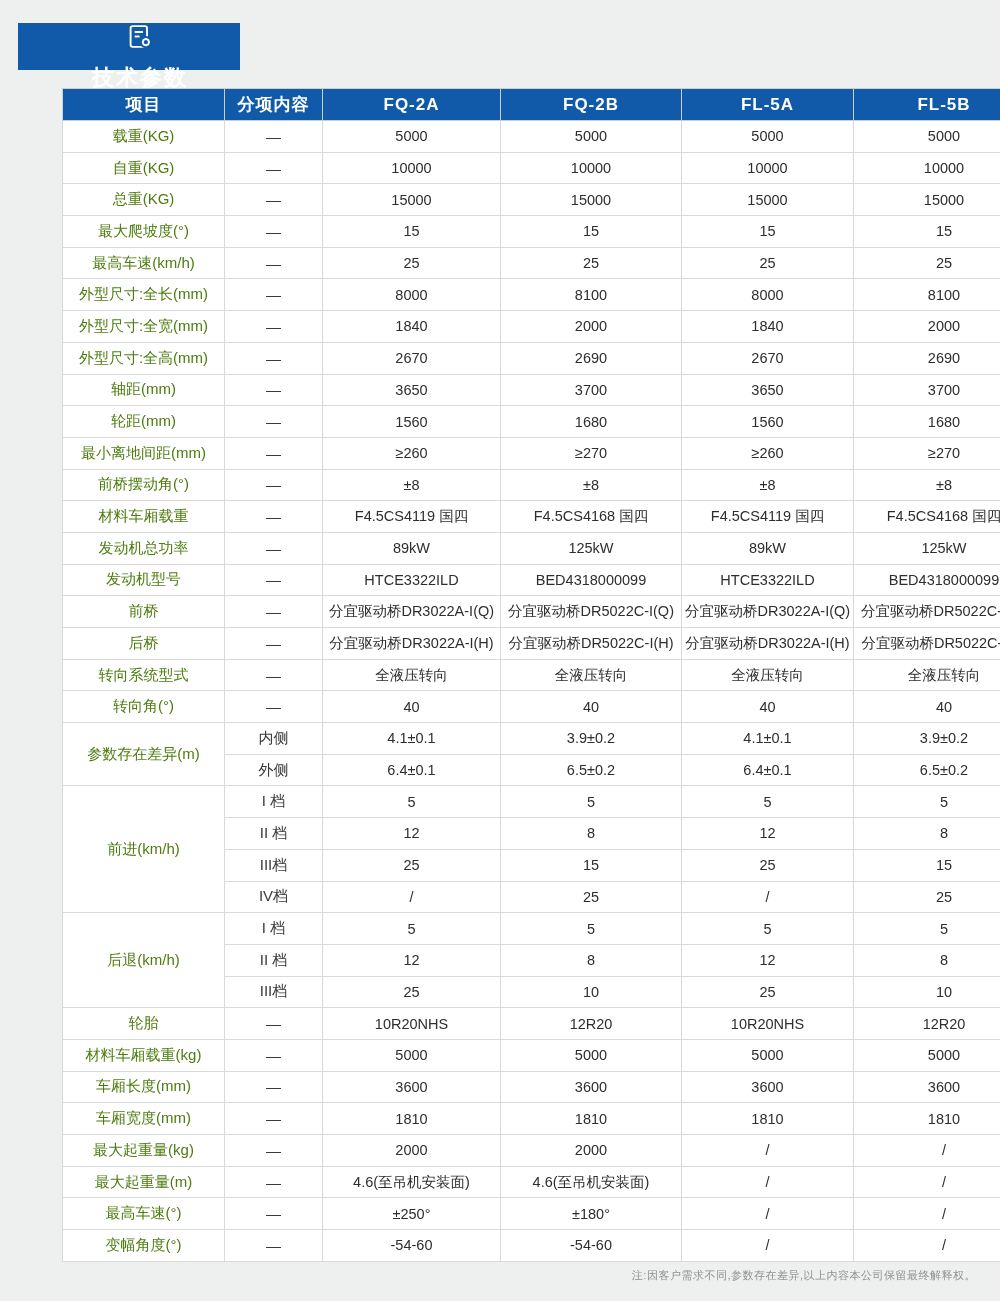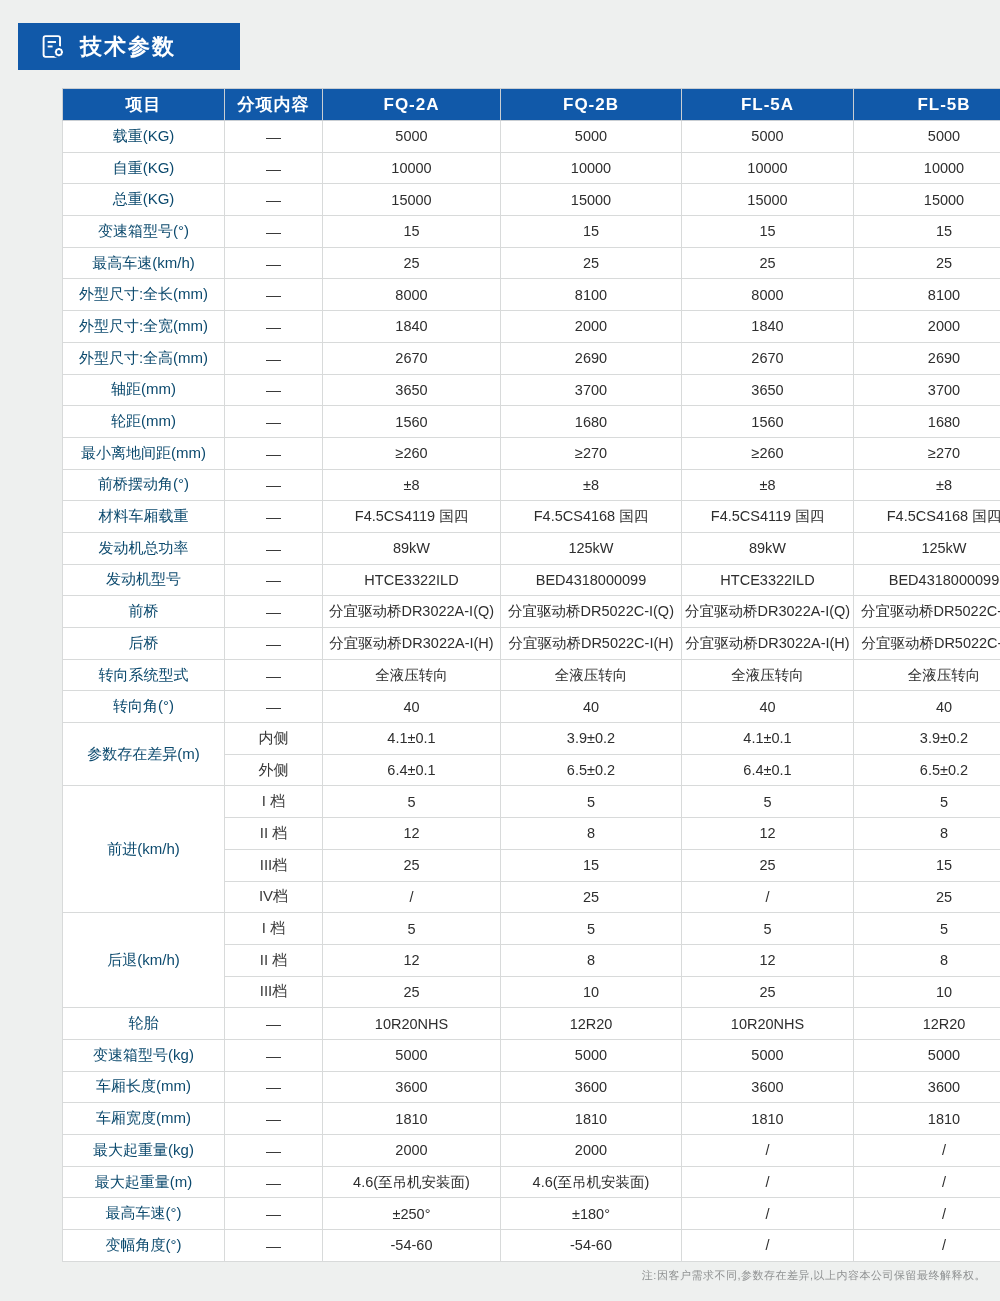--- a/index.html
+++ b/index.html
@@ -9,21 +9,21 @@
     font-family: "Liberation Sans", "DejaVu Sans", sans-serif;
   }
   .page { position: relative; width: 1000px; height: 1301px; overflow: hidden; }
 
   
   .banner {
     position: absolute; left: 18px; top: 23px;
     width: 222px; height: 47px;
     background: #1159a9;
     display: flex; align-items: center;
-    padding-left: 22px; gap: 13px;
+    padding-left: 22px; gap: 13px; flex-direction: column;
   }
   .banner .title {
     color: #ffffff; font-size: 22px; font-weight: bold; letter-spacing: 2px;
   }
 
   
   .table-wrap { position: absolute; left: 14px; top: 88px; width: 972px; }
   table { border-collapse: collapse; table-layout: fixed; width: 972px; background: #ffffff; margin-left: 48px; }
   th {
     background: #1159a9; color: #ffffff;
@@ -34,26 +34,26 @@
   }
   td {
     border: 1px solid #d8dada;
     height: 31.7px;
     text-align: center; vertical-align: middle;
     font-size: 14.5px; color: #2e2e2e;
     background: #ffffff;
     padding: 0 3px;
     overflow: hidden; white-space: nowrap;
   }
-  td.item { font-size: 15px; color: #0c4a6e; }
+  td.item { font-size: 15px; color: #4d7c0f; }
   td.sub  { font-size: 15px; color: #3a3a3a; }
 
   
   .note {
-    position: absolute; right: 14px; top: 1268px;
+    position: absolute; right: 24px; top: 1268px;
     font-size: 11px; color: #8f9192; letter-spacing: 0.5px;
   }
 </style>
 </head>
 <body>
 
 <div class="page">
 
   <div class="banner">
     <span style="display:inline-flex;">
@@ -113,21 +113,21 @@
           </tr>
           <tr>
             <td class="item" rowspan="1">总重(KG)</td>
             <td class="sub">—</td>
             <td>15000</td>
             <td>15000</td>
             <td>15000</td>
             <td>15000</td>
           </tr>
           <tr>
-            <td class="item" rowspan="1">变速箱型号(°)</td>
+            <td class="item" rowspan="1">最大爬坡度(°)</td>
             <td class="sub">—</td>
             <td>15</td>
             <td>15</td>
             <td>15</td>
             <td>15</td>
           </tr>
           <tr>
             <td class="item" rowspan="1">最高车速(km/h)</td>
             <td class="sub">—</td>
             <td>25</td>
@@ -315,21 +315,21 @@
           </tr>
           <tr>
             <td class="item" rowspan="1">轮胎</td>
             <td class="sub">—</td>
             <td>10R20NHS</td>
             <td>12R20</td>
             <td>10R20NHS</td>
             <td>12R20</td>
           </tr>
           <tr>
-            <td class="item" rowspan="1">变速箱型号(kg)</td>
+            <td class="item" rowspan="1">材料车厢载重(kg)</td>
             <td class="sub">—</td>
             <td>5000</td>
             <td>5000</td>
             <td>5000</td>
             <td>5000</td>
           </tr>
           <tr>
             <td class="item" rowspan="1">车厢长度(mm)</td>
             <td class="sub">—</td>
             <td>3600</td>

